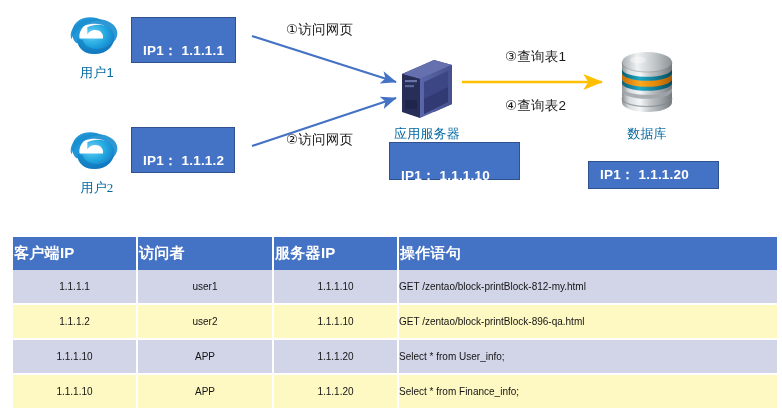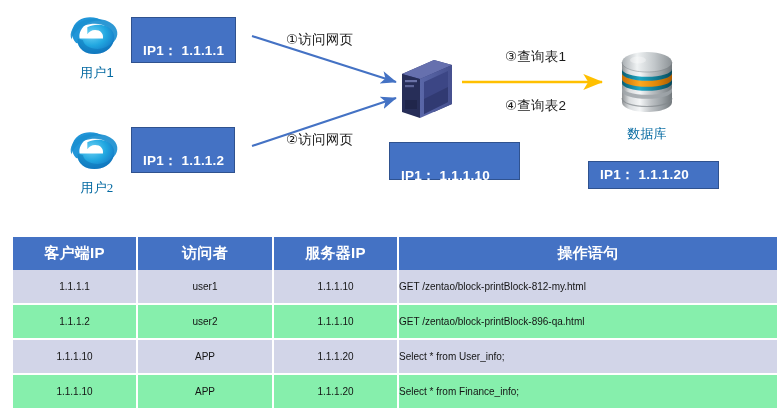--- a/index.html
+++ b/index.html
@@ -65,41 +65,41 @@
   #data-table col.c1{width:136px;}
   #data-table col.c2{width:125px;}
   #data-table col.c3{width:379px;}
 
   #data-table thead th{
     background:#4472C4;
     color:#ffffff;
     font-weight:700;
     font-size:15px;
     height:31px;
-    text-align:center;
+    text-align:left;
     border-right:2px solid #ffffff;
     letter-spacing:.3px;
   }
   #data-table thead th:last-child{border-right:none;}
 
   #data-table tbody td{
     height:33px;
     border-right:2px solid #ffffff;
     border-bottom:2px solid #ffffff;
     text-align:center;
     font-size:10px;
     color:#141414;
     padding:0 6px;
     white-space:nowrap;
     overflow:hidden;
   }
   #data-table tbody td:last-child{border-right:none;}
   #data-table tbody td.stmt{text-align:left;padding-left:0;}
   #data-table tbody tr.odd td{background:#D2D5E8;}
-  #data-table tbody tr.even td{background:#86efac;}
+  #data-table tbody tr.even td{background:#fef9c3;}
   #data-table tbody tr:last-child td{border-bottom:none;}
 </style>
 </head>
 <body>
 
 <div id="stage">
 
   <div id="diagram">
 
     <svg id="arrows" viewBox="0 0 782 228">
@@ -191,37 +191,38 @@
                  C49,41 42,45 34,45 C25,45 18,41 17,35 Z" fill="#0F74B8" opacity="0.55"></path>
       </svg>
       <div class="node-label" style="margin-left:-11px;margin-top:-2px;font-family:Liberation Serif, serif;">用户2</div>
     </div>
 
     <div class="abs infobox" style="left:131px;top:127px;width:104px;height:46px;">
       <span>IP1： 1.1.1.2</span>
       <span>账号： User2</span>
     </div>
 
-    <div class="abs arrow-label" style="left:286px;top:31px;">①访问网页</div>
+    <div class="abs arrow-label" style="left:286px;top:21px;">①访问网页</div>
     <div class="abs arrow-label" style="left:286px;top:131px;">②访问网页</div>
     <div class="abs arrow-label" style="left:505px;top:48px;">③查询表1</div>
     <div class="abs arrow-label" style="left:505px;top:97px;">④查询表2</div>
 
     <div class="abs" style="left:394px;top:52px;">
       <svg width="66" height="68" viewBox="0 0 66 68">
         <polygon points="8,22 40,8 58,13 58,52 40,60 8,60" fill="url(#srv-front)"></polygon>
         <polygon points="8,22 40,8 58,13 26,27" fill="#6670AE"></polygon>
         <polygon points="26,27 58,13 58,52 26,66" fill="url(#srv-side)"></polygon>
         <polygon points="8,22 26,27 26,66 8,60" fill="#272E58"></polygon>
         <rect x="11" y="28" width="12" height="2.2" fill="#8189C0" opacity="0.75"></rect>
         <rect x="11" y="33" width="9" height="2.2" fill="#8189C0" opacity="0.6"></rect>
         <rect x="11" y="48" width="12" height="9" fill="#1D2245" opacity="0.65"></rect>
         <polygon points="30,30 54,19 54,50 30,62" fill="#3C4685"></polygon>
         <polygon points="30,47 54,35 54,50 30,62" fill="#313A72"></polygon>
       </svg>
+      <div class="node-label" style="width:86px;margin-left:-10px;margin-top:1px;font-size:13px;">应用服务器</div>
     </div>
 
     <div class="abs infobox" style="left:389px;top:142px;width:131px;height:38px;">
       <span>IP1： 1.1.1.10</span>
       <span>数据库账号： APP</span>
     </div>
 
     <div class="abs" style="left:612px;top:46px;">
       <svg width="70" height="74" viewBox="0 0 70 74">
         <path d="M10,16 L10,56 C10,62 21,66 35,66 C49,66 60,62 60,56 L60,16 Z" fill="url(#db-body)"></path>

